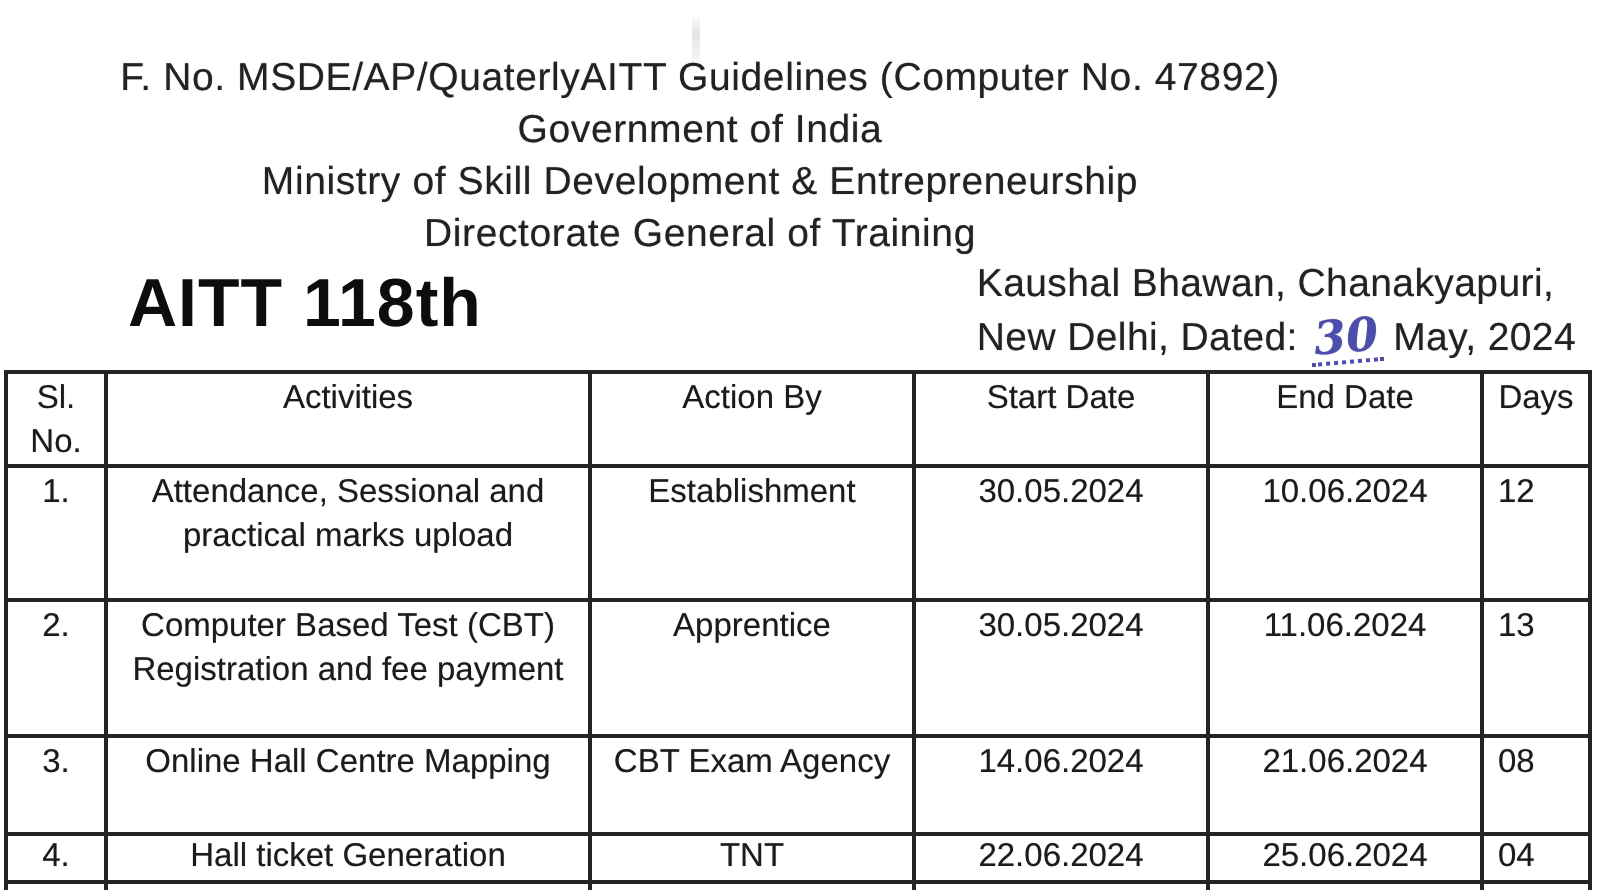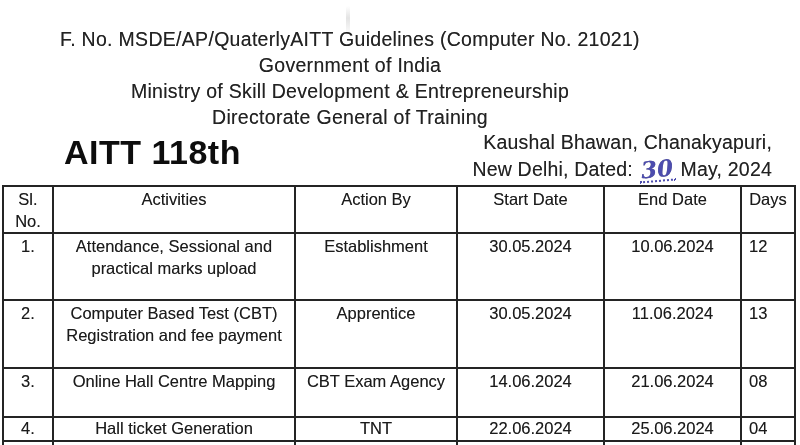--- a/index.html
+++ b/index.html
@@ -19,22 +19,21 @@
   }
   
   .exam-title{
     position:absolute;left:64px;top:133px;
     font-family:Liberation Sans, sans-serif;
     font-weight:bold;font-size:34px;letter-spacing:0.5px;
     color:#0d0d0d;
   }
   
   .address{
-    position:absolute;right:28px;top:129px;
-    text-align:right;
+    position:absolute;right:12px;top:129px;
     font-size:19.5px;line-height:26.5px;letter-spacing:0.2px;
     color:#222;
     text-shadow:0 0 .5px rgba(40,40,40,.5);
   }
   .hand-day{
     display:inline-block;
     font-family:"DejaVu Serif", serif;
     font-style:italic;font-weight:bold;
     font-size:23px;line-height:20px;
     transform:rotate(-5deg) translateY(1px);
@@ -66,21 +65,21 @@
     background:linear-gradient(#fff, #d8d8d8 40%, #fff);
     opacity:.7;
   }
 </style>
 </head>
 <body>
 
 <div class="streak"></div>
 
 <div class="letterhead">
-  <div>F. No. MSDE/AP/QuaterlyAITT Guidelines (Computer No. 21021)</div>
+  <div>F. No. MSDE/AP/QuaterlyAITT Guidelines (Computer No. 47892)</div>
   <div>Government of India</div>
   <div>Ministry of Skill Development &amp; Entrepreneurship</div>
   <div>Directorate General of Training</div>
 </div>
 
 <div class="exam-title">AITT 118th</div>
 
 <div class="address">
   <div>Kaushal Bhawan, Chanakyapuri,</div>
   <div><span>New Delhi, Dated: </span><span class="hand-day" id="hand-day" style="color: rgb(77, 77, 174); border-bottom-color: rgb(77, 77, 174);">30</span><span> May, 2024</span></div>

